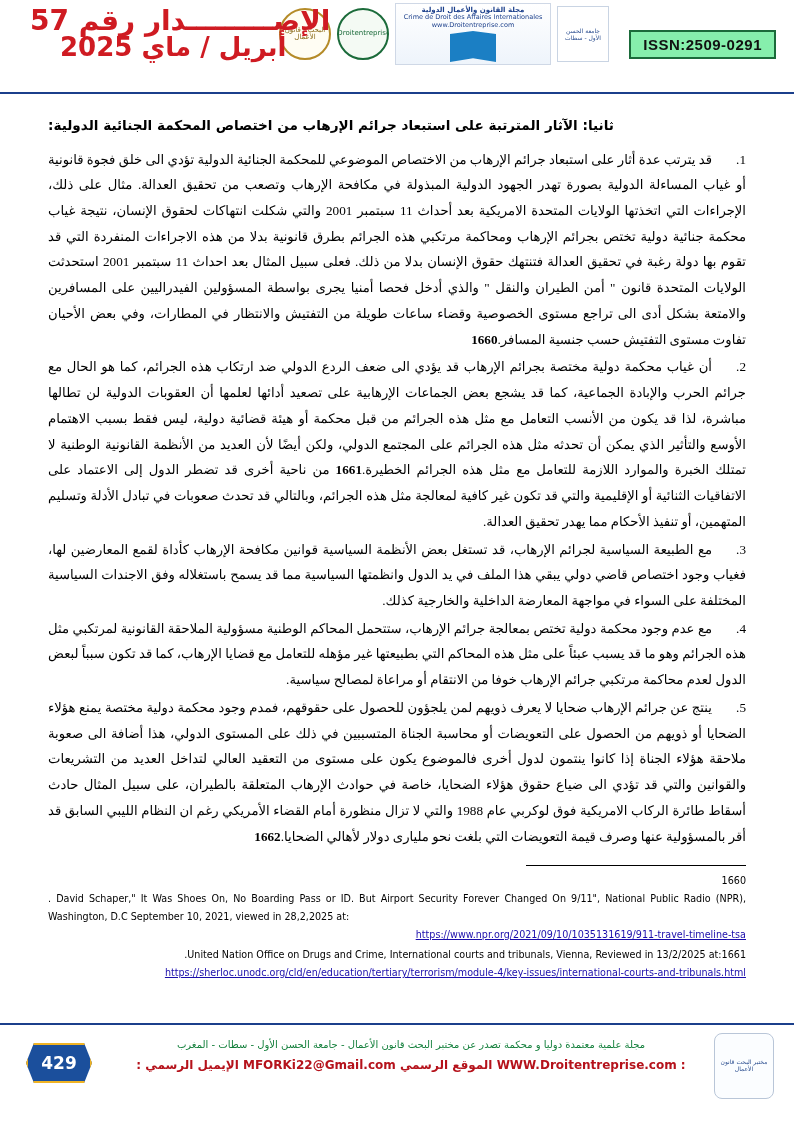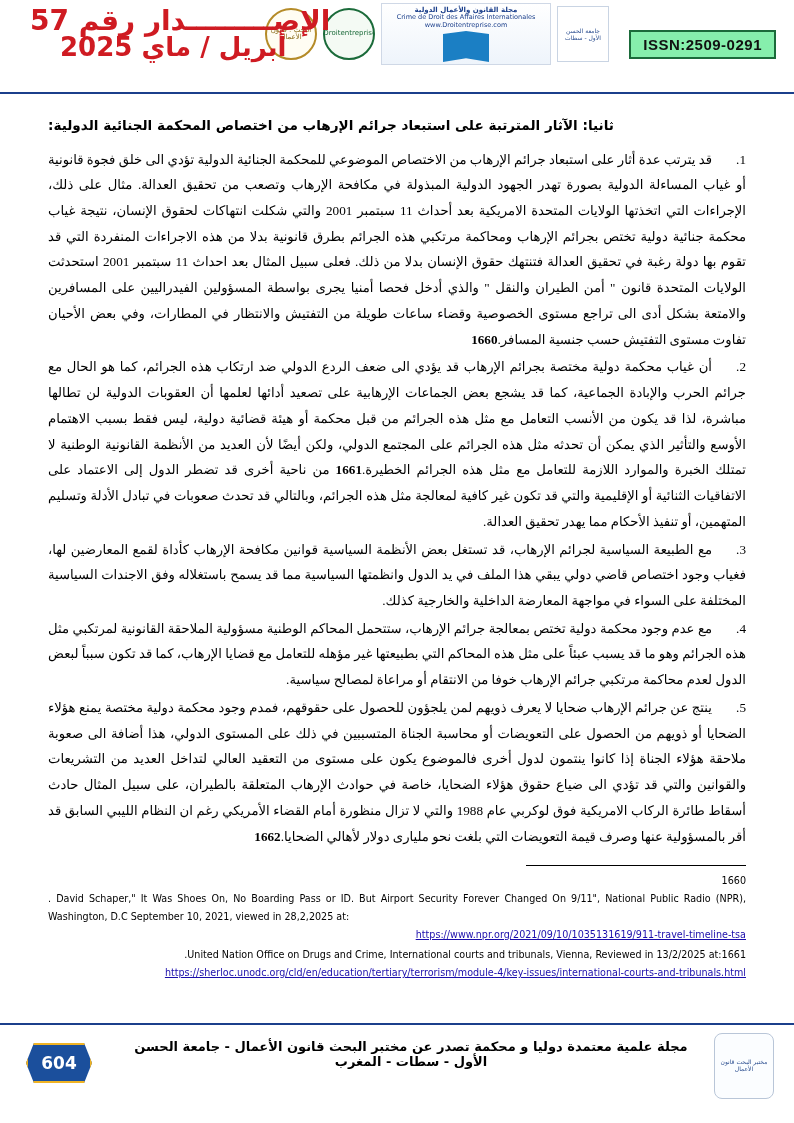--- a/index.html
+++ b/index.html
@@ -51,21 +51,21 @@
   }
   .logo-circ{
     width:52px;height:52px;border-radius:50%;
     border:2px solid #1b6b3a;background:#f4faf4;
     display:flex;align-items:center;justify-content:center;
     font-size:7px;color:#1b6b3a;text-align:center;line-height:1.05;
     padding:2px;box-sizing:border-box;overflow:hidden;
   }
   .logo-circ.gold{border-color:#b58b28;background:#fffdf3;color:#8a6a17;}
   .logo-banner{
-    width:170px;height:62px;
+    width:156px;height:62px;
     border:1px solid #cfd8e6;
     background:linear-gradient(180deg,#ffffff,#eef4fb);
     display:flex;flex-direction:column;align-items:center;justify-content:center;
     font-size:6.5px;color:#1b3f8b;text-align:center;line-height:1.15;
     padding:2px;box-sizing:border-box;
   }
   .logo-banner .ln1{font-weight:bold;font-size:7px;}
   .book-mark{
     width:46px;height:34px;margin-top:2px;
     background:#1b7fc4;
@@ -135,21 +135,21 @@
     position:absolute;right:20px;top:8px;
     width:60px;height:66px;border-radius:8px;
     border:1px solid #b9c6d8;background:#fbfdff;
     display:flex;align-items:center;justify-content:center;
     font-size:6px;color:#2a4d8f;text-align:center;line-height:1.1;padding:3px;box-sizing:border-box;
   }
   .foot-text{
     position:absolute;right:92px;top:14px;left:120px;
     text-align:center;direction:rtl;
   }
-  .foot-line1{font-size:13px;font-weight:bold;color:#000000;}
+  .foot-line1{font-size:10px;font-weight:normal;color:#15803d;}
   .foot-line2{font-size:12px;font-weight:bold;color:#b5121b;margin-top:8px;direction:rtl;}
   .foot-line2 .mail{direction:ltr;display:inline-block;color:#b5121b;}
   .page-badge{
     position:absolute;left:26px;top:18px;
     width:66px;height:40px;
     background:#1b4f9c;
     color:#fff;font-size:17px;font-weight:bold;
     display:flex;align-items:center;justify-content:center;
     clip-path:polygon(12% 0,88% 0,100% 50%,88% 100%,12% 100%,0 50%);
     border:2px solid #f0b323;
@@ -232,19 +232,25 @@
   </div>
 
   <div class="footer">
     <div class="footer-inner">
       <div class="foot-logo">
         <span>مختبر البحث قانون الأعمال</span>
       </div>
 
       <div class="foot-text">
         <div class="foot-line1">مجلة علمية معتمدة دوليا و محكمة تصدر عن مختبر البحث قانون الأعمال - جامعة الحسن الأول - سطات - المغرب</div>
-      </div>
-
-      <div class="page-badge">604</div>
+        <div class="foot-line2">
+          <span class="mail">WWW.Droitentreprise.com :</span>
+          <span>الموقع الرسمي</span>
+          <span class="mail">MFORKi22@Gmail.com</span>
+          <span>الإيميل الرسمي :</span>
+        </div>
+      </div>
+
+      <div class="page-badge">429</div>
     </div>
   </div>
 
 </div>
 
 </body></html>

